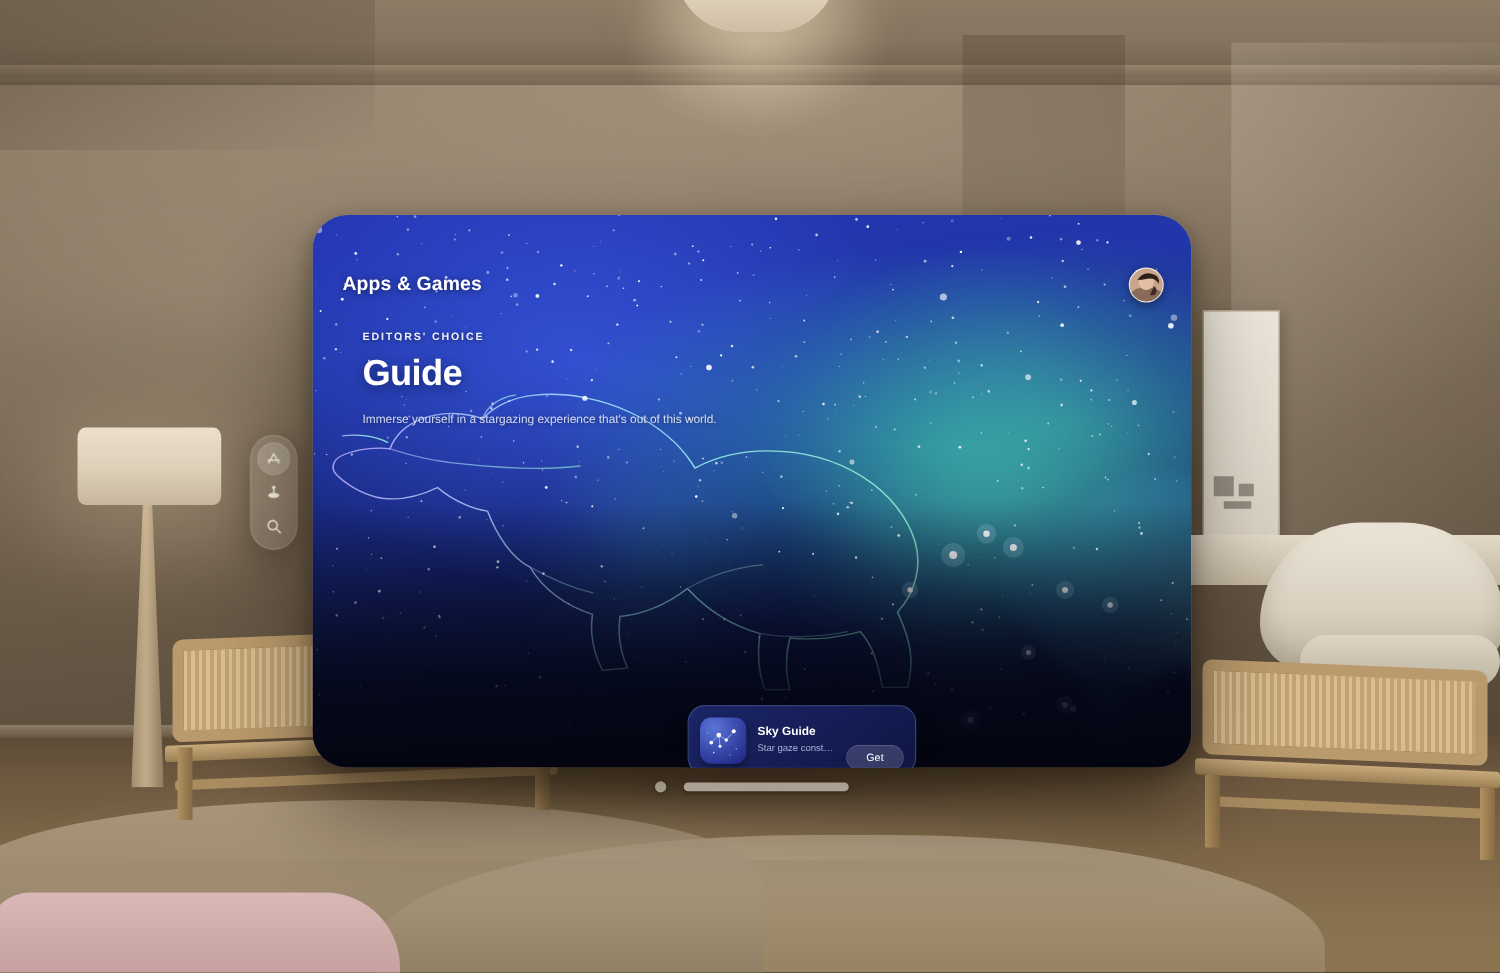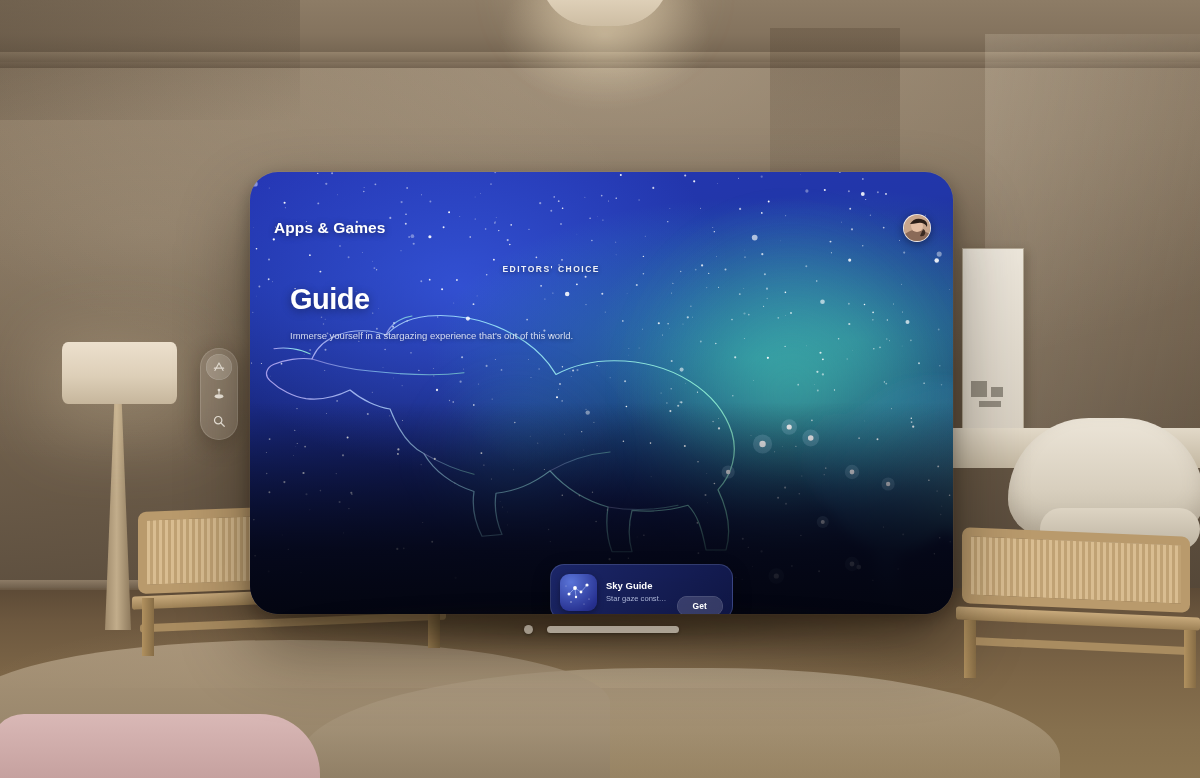--- a/index.html
+++ b/index.html
@@ -146,21 +146,21 @@
     text-shadow:0 1px 6px rgba(0,0,0,.5); }
   .avatar{ width:28px; height:28px; border-radius:50%; overflow:hidden;
     border:1.5px solid rgba(255,255,255,.78); cursor:pointer;
     background:linear-gradient(170deg,#d9b59a,#8d6a54);
     box-shadow:0 2px 8px rgba(0,0,0,.4); position:relative; }
 
   
   .copy{ position:absolute; left:40px; top:92px; width:310px; z-index:6; }
   .eyebrow{ color:rgba(255,255,255,.92); font-size:8.5px; font-weight:700;
     letter-spacing:1.5px; text-transform:uppercase; margin-bottom:10px;
-    text-shadow:0 1px 4px rgba(0,0,0,.45);text-align:right; }
+    text-shadow:0 1px 4px rgba(0,0,0,.45); }
   .headline{ color:#fff; font-size:29px; font-weight:700; line-height:1.06;
     letter-spacing:-.5px; text-shadow:0 2px 10px rgba(0,0,0,.42); }
   .headline span{ display:block; }
   .subcopy{ margin-top:14px; color:rgba(233,238,252,.88); font-size:9.5px;
     line-height:1.42; text-shadow:0 1px 4px rgba(0,0,0,.4); }
 
   
   .promo{ position:absolute; left:300px; top:392px; width:183px; height:56px;
     border-radius:14px; z-index:6;
     background:linear-gradient(140deg,rgba(44,60,160,.60),rgba(24,34,104,.58));
@@ -170,21 +170,21 @@
     display:flex; align-items:center; padding:0 9px; gap:9px; }
   .promo-icon{ width:37px; height:37px; border-radius:9px; flex:0 0 auto;
     background:radial-gradient(120% 120% at 30% 22%,#5a74d8,#26308f 70%,#1b2470);
     position:relative; overflow:hidden; box-shadow:0 2px 6px rgba(0,0,0,.35); }
   .promo-txt{ flex:1 1 auto; min-width:0; }
   .promo-name{ color:#fff; font-size:9.5px; font-weight:700; line-height:1.15; }
   .promo-sub{ color:rgba(206,216,244,.80); font-size:7.6px; margin-top:2px;
     white-space:nowrap; overflow:hidden; text-overflow:ellipsis; }
   .get-wrap{ flex:0 0 auto; display:flex; flex-direction:column; align-items:center; gap:2px; }
   .get-btn{ background:rgba(235,240,255,.17); color:#fff; font-size:8.5px;
-    font-weight:700; border:none; border-radius:11px; padding:5px 16px;
+    font-weight:400; border:none; border-radius:11px; padding:5px 16px;
     cursor:pointer; letter-spacing:.1px;
     box-shadow:inset 0 0 0 .5px rgba(255,255,255,.20);margin-top:36px; }
   .iap{ color:rgba(185,196,228,.62); font-size:5px; letter-spacing:.1px; }
 
   
   .chrome{ position:absolute; left:250px; top:620px; width:703px; height:18px;
     display:flex; align-items:center; justify-content:center; gap:14px; z-index:9; }
   .chrome-dot{ width:9px; height:9px; border-radius:50%;
     background:rgba(248,242,230,.52); cursor:pointer;
     box-shadow:0 1px 3px rgba(0,0,0,.3); }

